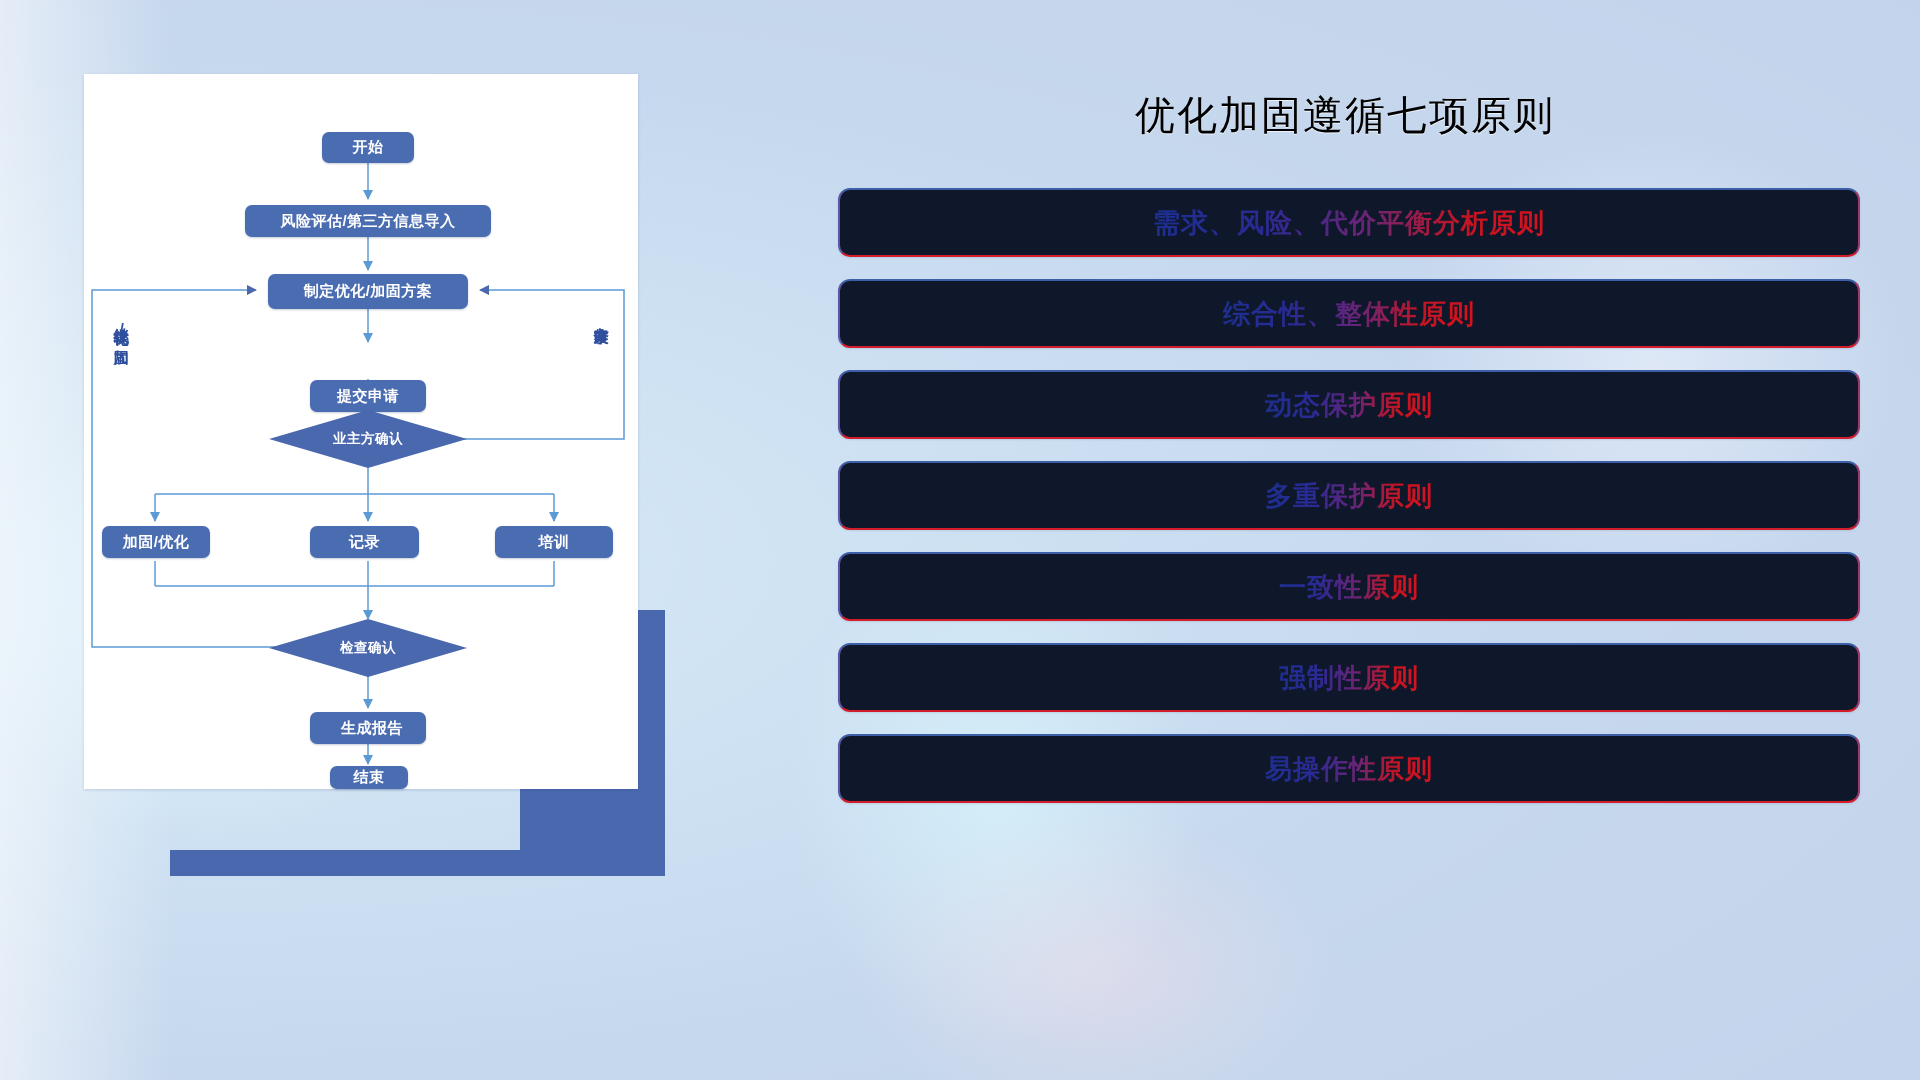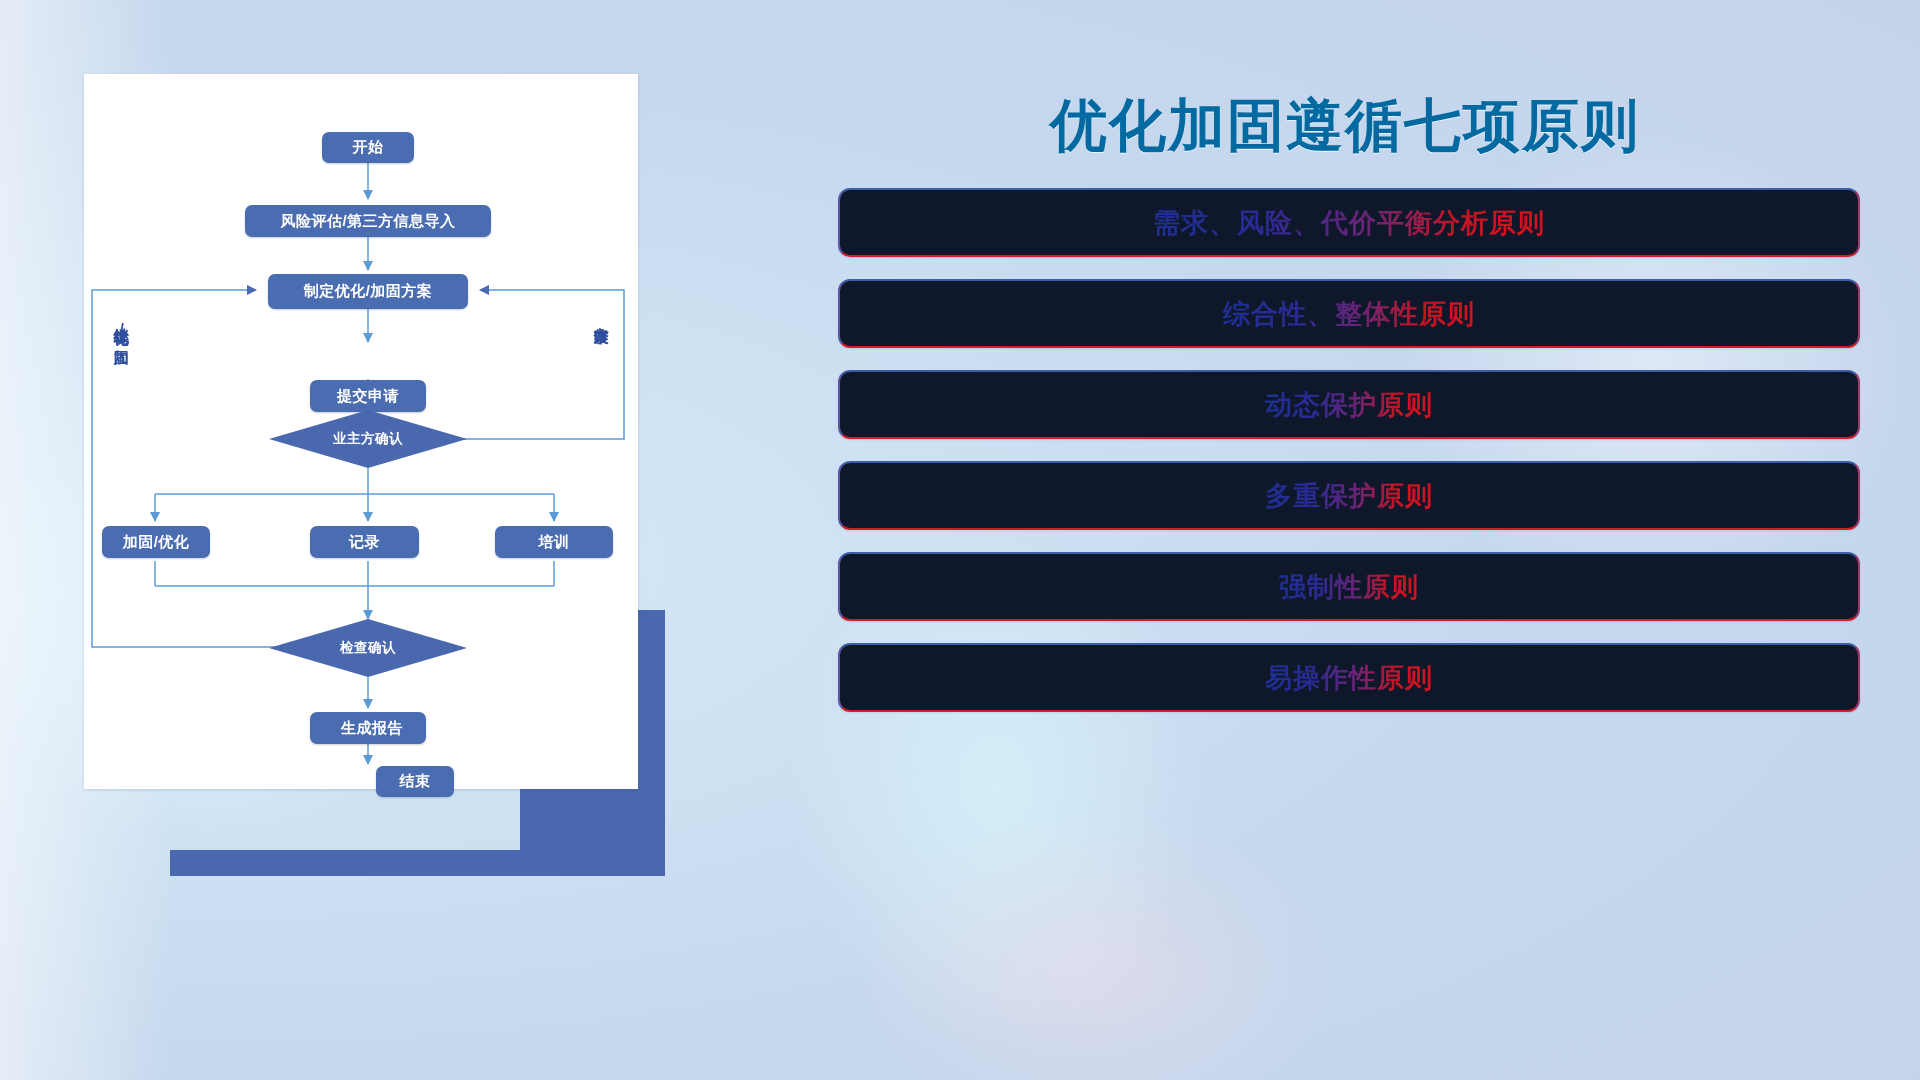--- a/index.html
+++ b/index.html
@@ -80,22 +80,22 @@
     position:absolute;
     writing-mode:vertical-rl; text-orientation:upright;
     color:#2f4f9e; font-size:15px; font-weight:bold; line-height:1.02;
     letter-spacing:1px;
   }
 
   
   #panel{ position:absolute; left:830px; top:70px; width:1030px; height:960px; }
   #panel-title{
     position:absolute; left:0; top:18px; width:1030px;
-    text-align:center; font-size:57px; font-weight:bold;
-    color:#0369a1; letter-spacing:2px;
+    text-align:center; font-size:40px; font-weight:normal;
+    color:#000000; letter-spacing:2px;
     text-shadow:0 1px 0 rgba(255,255,255,.65);
   }
   #principles{ position:absolute; left:8px; top:118px; width:1022px; }
   .principle{
     position:relative; height:69px; margin-bottom:22px;
     background:#0f172a;
     border-radius:12px;
     border-top:2px solid #3c5fa8;
     border-left:2px solid #5a57a8;
     border-right:2px solid #9c3a6e;
@@ -204,21 +204,21 @@
 
     <div class="node dec" style="left:185px;top:545px;width:198px;height:58px;">
       <span class="dec-shape"></span>
       <span class="dec-label">检查确认</span>
     </div>
 
     <div class="node proc" style="left:226px;top:638px;width:116px;height:32px;padding-left:8px;">
       <span>生成报告</span>
     </div>
 
-    <div class="node proc" style="left:246px;top:692px;width:78px;height:31px;margin-left:46px;">
+    <div class="node proc" style="left:246px;top:692px;width:78px;height:23px;">
       <span>结束</span>
     </div>
 
     <div class="vlabel" style="left:30px;top:242px;height:130px;">继续优化/加固</div>
 
     <div class="vlabel" style="left:510px;top:240px;height:92px;">方案修改</div>
 
   </div>
 </div>
 
@@ -237,20 +237,23 @@
     </div>
 
     <div class="principle">
       <span class="ptext">动态保护原则</span>
     </div>
 
     <div class="principle">
       <span class="ptext">多重保护原则</span>
     </div>
 
+    <div class="principle">
+      <span class="ptext">一致性原则</span>
+    </div>
 
     <div class="principle">
       <span class="ptext">强制性原则</span>
     </div>
 
     <div class="principle">
       <span class="ptext">易操作性原则</span>
     </div>
 
   </div>

